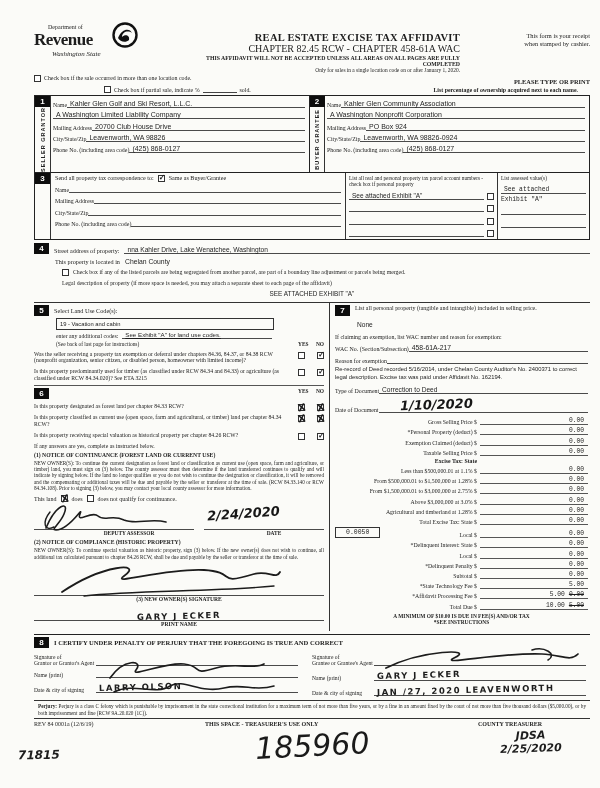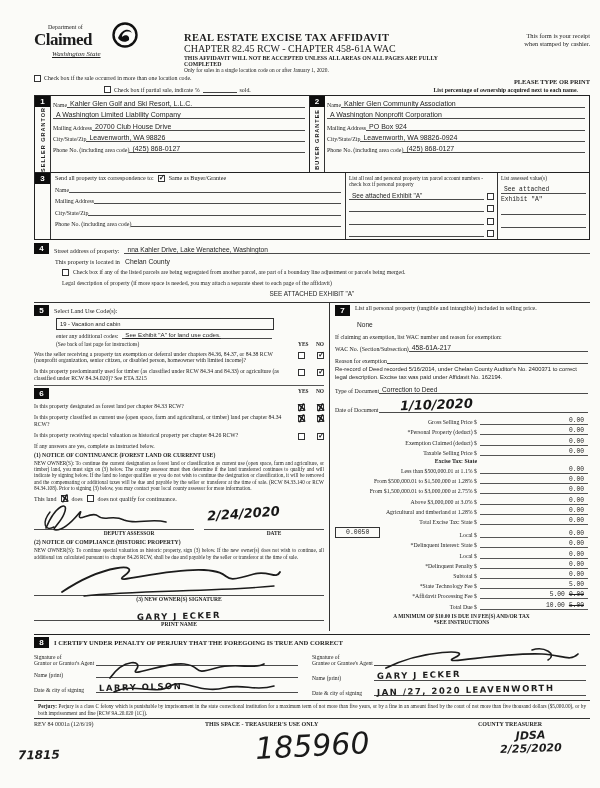--- a/index.html
+++ b/index.html
@@ -22,23 +22,23 @@
         font-weight:bold; font-size:8px; width:15px; height:11px; line-height:11px; text-align:center; flex:none; }
   .fill { flex:1; border-bottom:1px solid #4a4a4a; min-height:8px; padding:0 3px; }
   .vlabel { writing-mode:vertical-rl; transform:rotate(180deg); font-family:"Liberation Sans",sans-serif;
         font-size:5.5px; font-weight:bold; letter-spacing:1px; color:#222; }
 
   
   .hdr { display:flex; }
   .logo { width:150px; position:relative; }
   .logo .dept { font-size:6px; margin-left:14px; }
   .logo .rev { font-size:17px; font-weight:bold; letter-spacing:-0.5px; }
-  .logo .ws { font-size:7px; font-style:italic; margin-left:18px;text-decoration:underline; }
+  .logo .ws { font-size:7px; font-style:italic; margin-left:18px; }
   .swirl { position:absolute; left:78px; top:-2px; }
-  .titleblock { width:276px; text-align:left; }
+  .titleblock { width:276px; text-align:right; }
   .titleblock .t1 { font-size:10.5px; font-weight:bold; letter-spacing:0.3px; margin-top:8px; }
   .titleblock .t2 { font-size:10px; font-weight:normal; }
   .titleblock .t3 { font-size:5.8px; font-weight:bold; margin-top:1px; }
   .titleblock .t4 { font-size:5.4px; }
   .hdr-right { flex:1; text-align:right; font-size:6.4px; padding-top:8px; line-height:1.25; }
   .checks { display:flex; margin-top:2px; font-size:5.9px; }
   .ck1 { width:175px; display:flex; gap:3px; }
   .ptp { margin-left:auto; font-weight:bold; font-size:6.4px; padding-top:3px; }
   .checks2 { display:flex; font-size:5.9px; margin:1px 0 2px 70px; align-items:flex-end; }
   .checks2 .seg { display:flex; gap:3px; align-items:flex-end; }
@@ -127,21 +127,21 @@
 </style>
 </head>
 <body>
 
 <div class="sheet">
 <div class="content">
 
   <div class="hdr">
     <div class="logo">
       <div class="dept">Department of</div>
-      <div class="rev">Claimed</div>
+      <div class="rev">Revenue</div>
       <div class="ws">Washington State</div>
       <span class="swirl">
         <svg width="26" height="26" viewBox="0 0 26 26">
           <circle cx="13" cy="13" r="11.5" fill="none" stroke="#111" stroke-width="2.4"></circle>
           <path d="M6 16 C 10 6, 18 6, 20 11 C 16 8, 10 10, 10 15 C 13 12, 18 13, 17 18 C 14 21, 8 20, 6 16 Z" fill="#111"></path>
         </svg>
       </span>
     </div>
     <div class="titleblock">
       <div class="t1">REAL ESTATE EXCISE TAX AFFIDAVIT</div>

